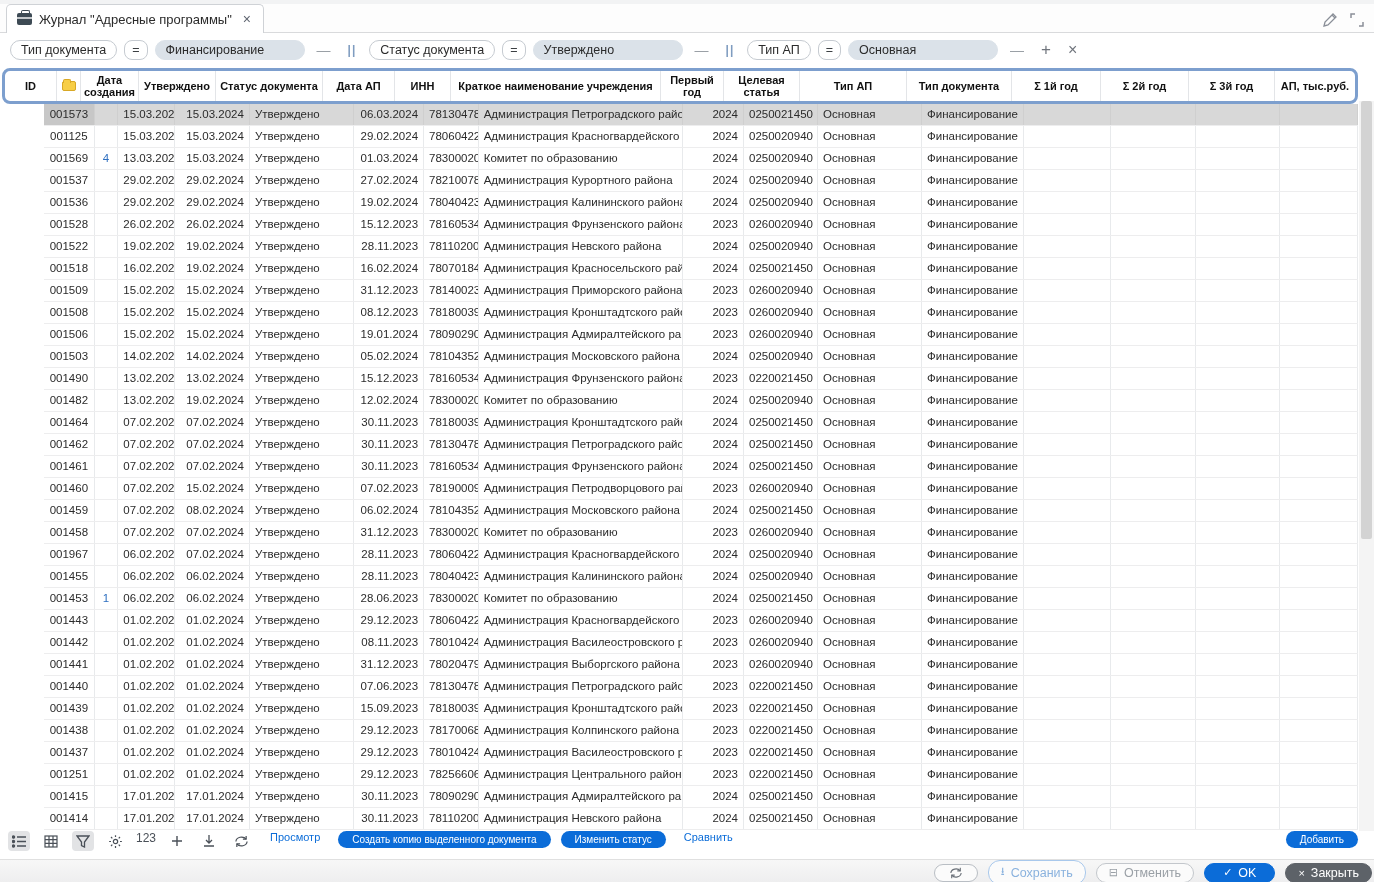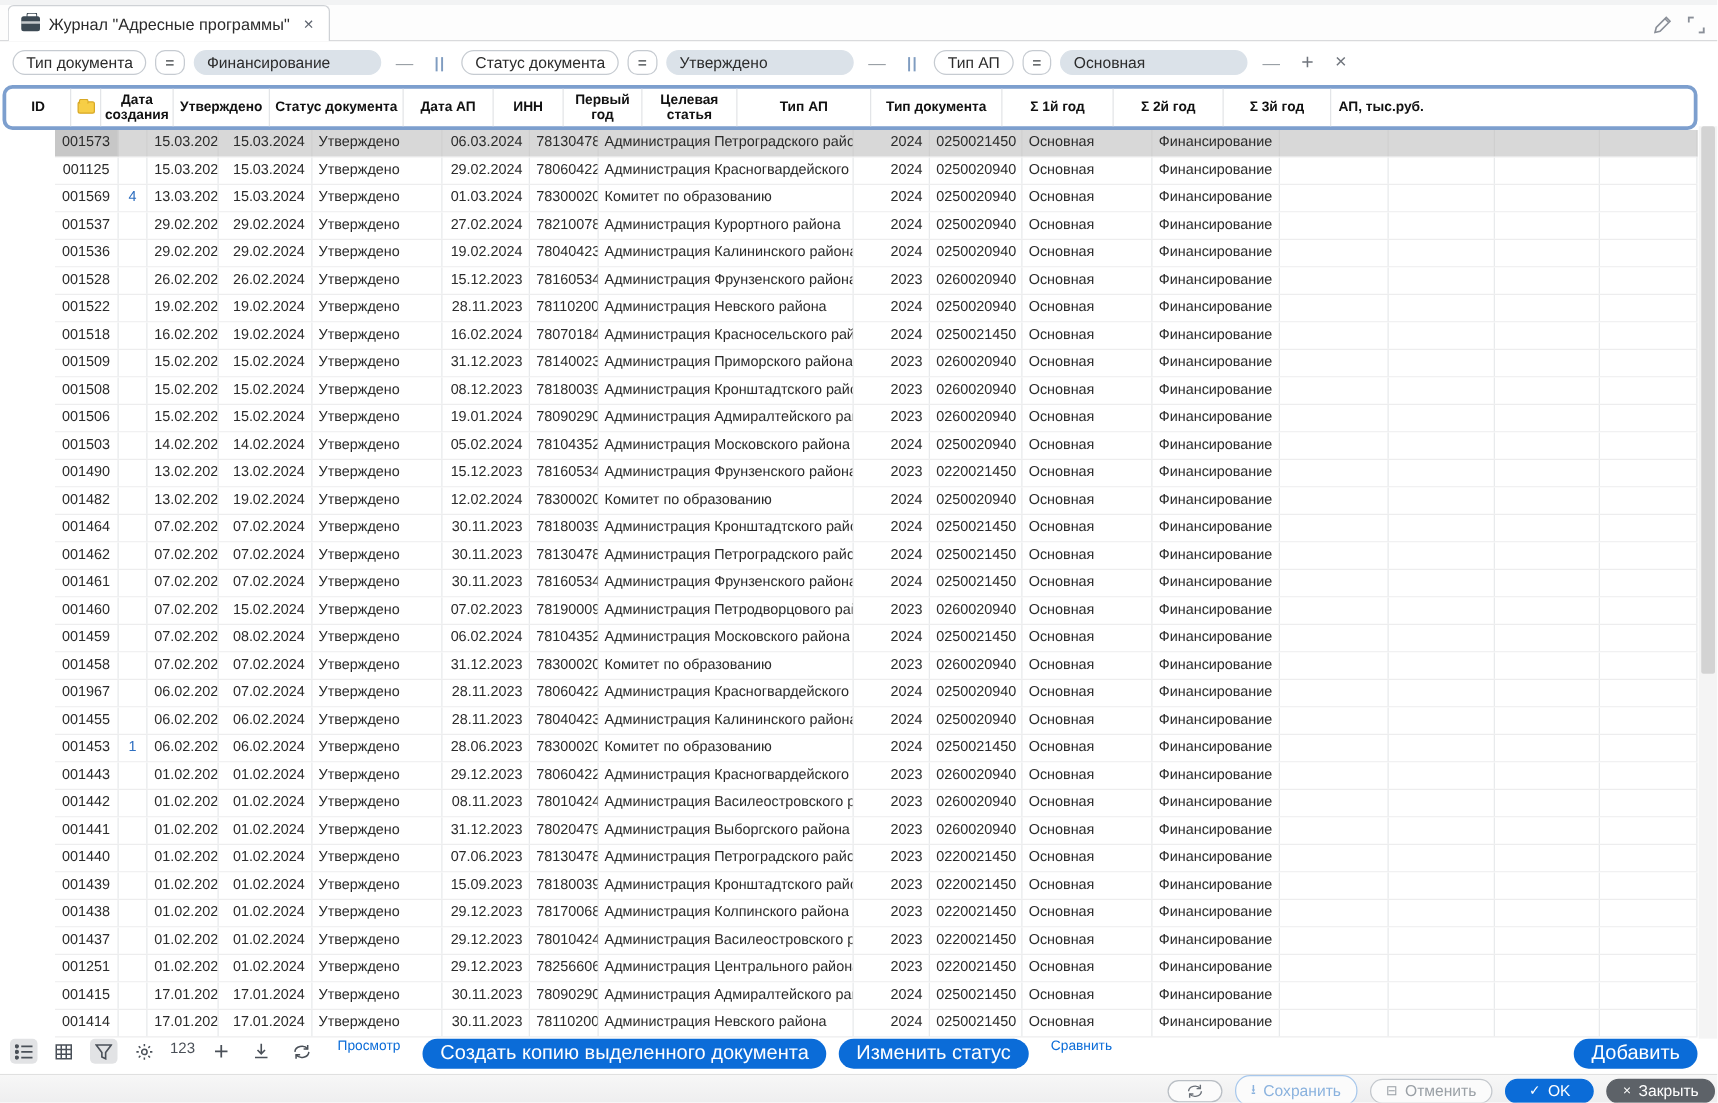--- a/index.html
+++ b/index.html
@@ -65,21 +65,21 @@
   
   .toolbar { height:28px; display:flex; align-items:flex-start; gap:10px; padding:0 8px;
     background:#fff; position:relative; }
   .tb-ico { width:22px; height:20px; display:flex; align-items:center; justify-content:center;
     border-radius:4px; cursor:pointer; color:#4a5058; }
   .tb-ico.active { background:#e2e3e5; }
   .tb-ico svg { display:block; }
   .tb-text { font-size:12px; color:#4a5058; }
   .link { color:#0b6cd8; font-size:11px; cursor:pointer; margin:0 8px; }
   .btn-blue { background:#0b6cd8; color:#fff; border:none; border-radius:12px;
-    font-size:16px; padding:3px 14px; cursor:pointer; font-family:inherit; }
+    font-size:10px; padding:3px 14px; cursor:pointer; font-family:inherit; }
   .toolbar .spacer { flex:1; }
 
   
   .footer { height:26px; background:linear-gradient(#f7f7f7,#ededee); border-top:1px solid #e0e0e0;
     display:flex; align-items:center; justify-content:flex-end; gap:10px; padding:0 2px 0 10px; }
   .fbtn { display:inline-flex; align-items:center; gap:6px; border-radius:12px; font-size:12.5px;
     padding:2px 12px; cursor:pointer; font-family:inherit; background:#fbfbfb; }
   .fbtn.refresh { border:1px solid #b9bec4; color:#6a7078; padding:2px 14px; }
   .fbtn.save { border:1px solid #a8c8ec; color:#8ab2de; }
   .fbtn.cancel { border:1px solid #c3c7cc; color:#9aa0a6; }
@@ -141,20 +141,21 @@
     <div class="grid-header" id="grid-header-row">
         <div class="hcell c0">ID</div>
         <div class="hcell c1">
           <span class="folder-ico"></span>
         </div>
         <div class="hcell c2">Дата создания</div>
         <div class="hcell c3">Утверждено</div>
         <div class="hcell c4">Статус документа</div>
         <div class="hcell c5">Дата АП</div>
         <div class="hcell c6">ИНН</div>
+        <div class="hcell c7">Краткое наименование учреждения</div>
         <div class="hcell c8">Первый год</div>
         <div class="hcell c9">Целевая статья</div>
         <div class="hcell c10">Тип АП</div>
         <div class="hcell c11">Тип документа</div>
         <div class="hcell c12">Σ 1й год</div>
         <div class="hcell c13">Σ 2й год</div>
         <div class="hcell c14">Σ 3й год</div>
         <div class="hcell c15">АП, тыс.руб.</div>
       </div>
   </div>

